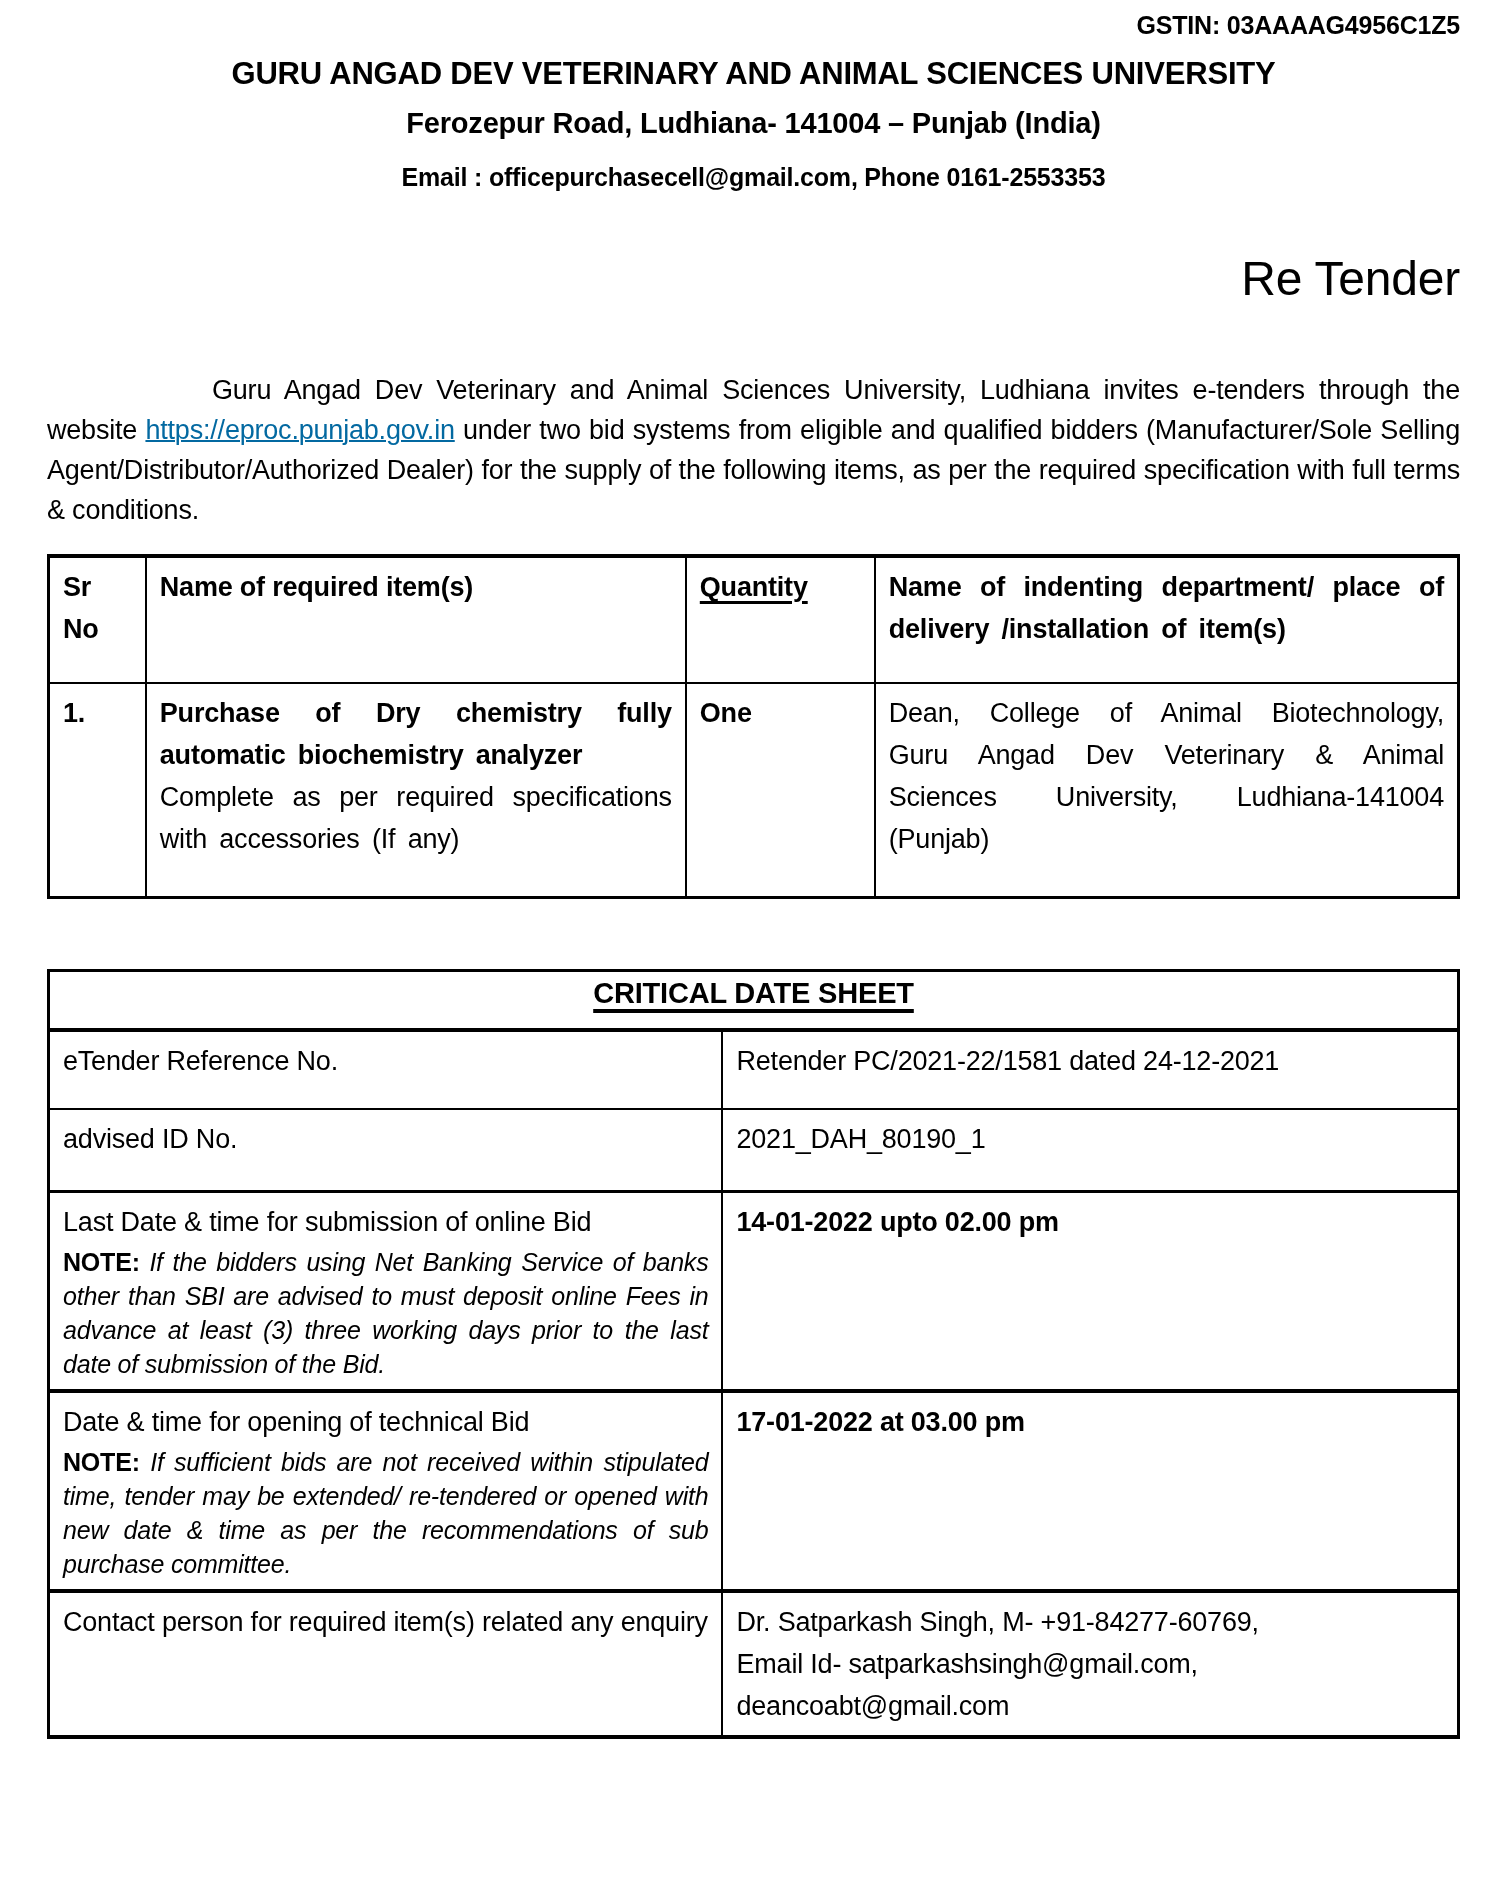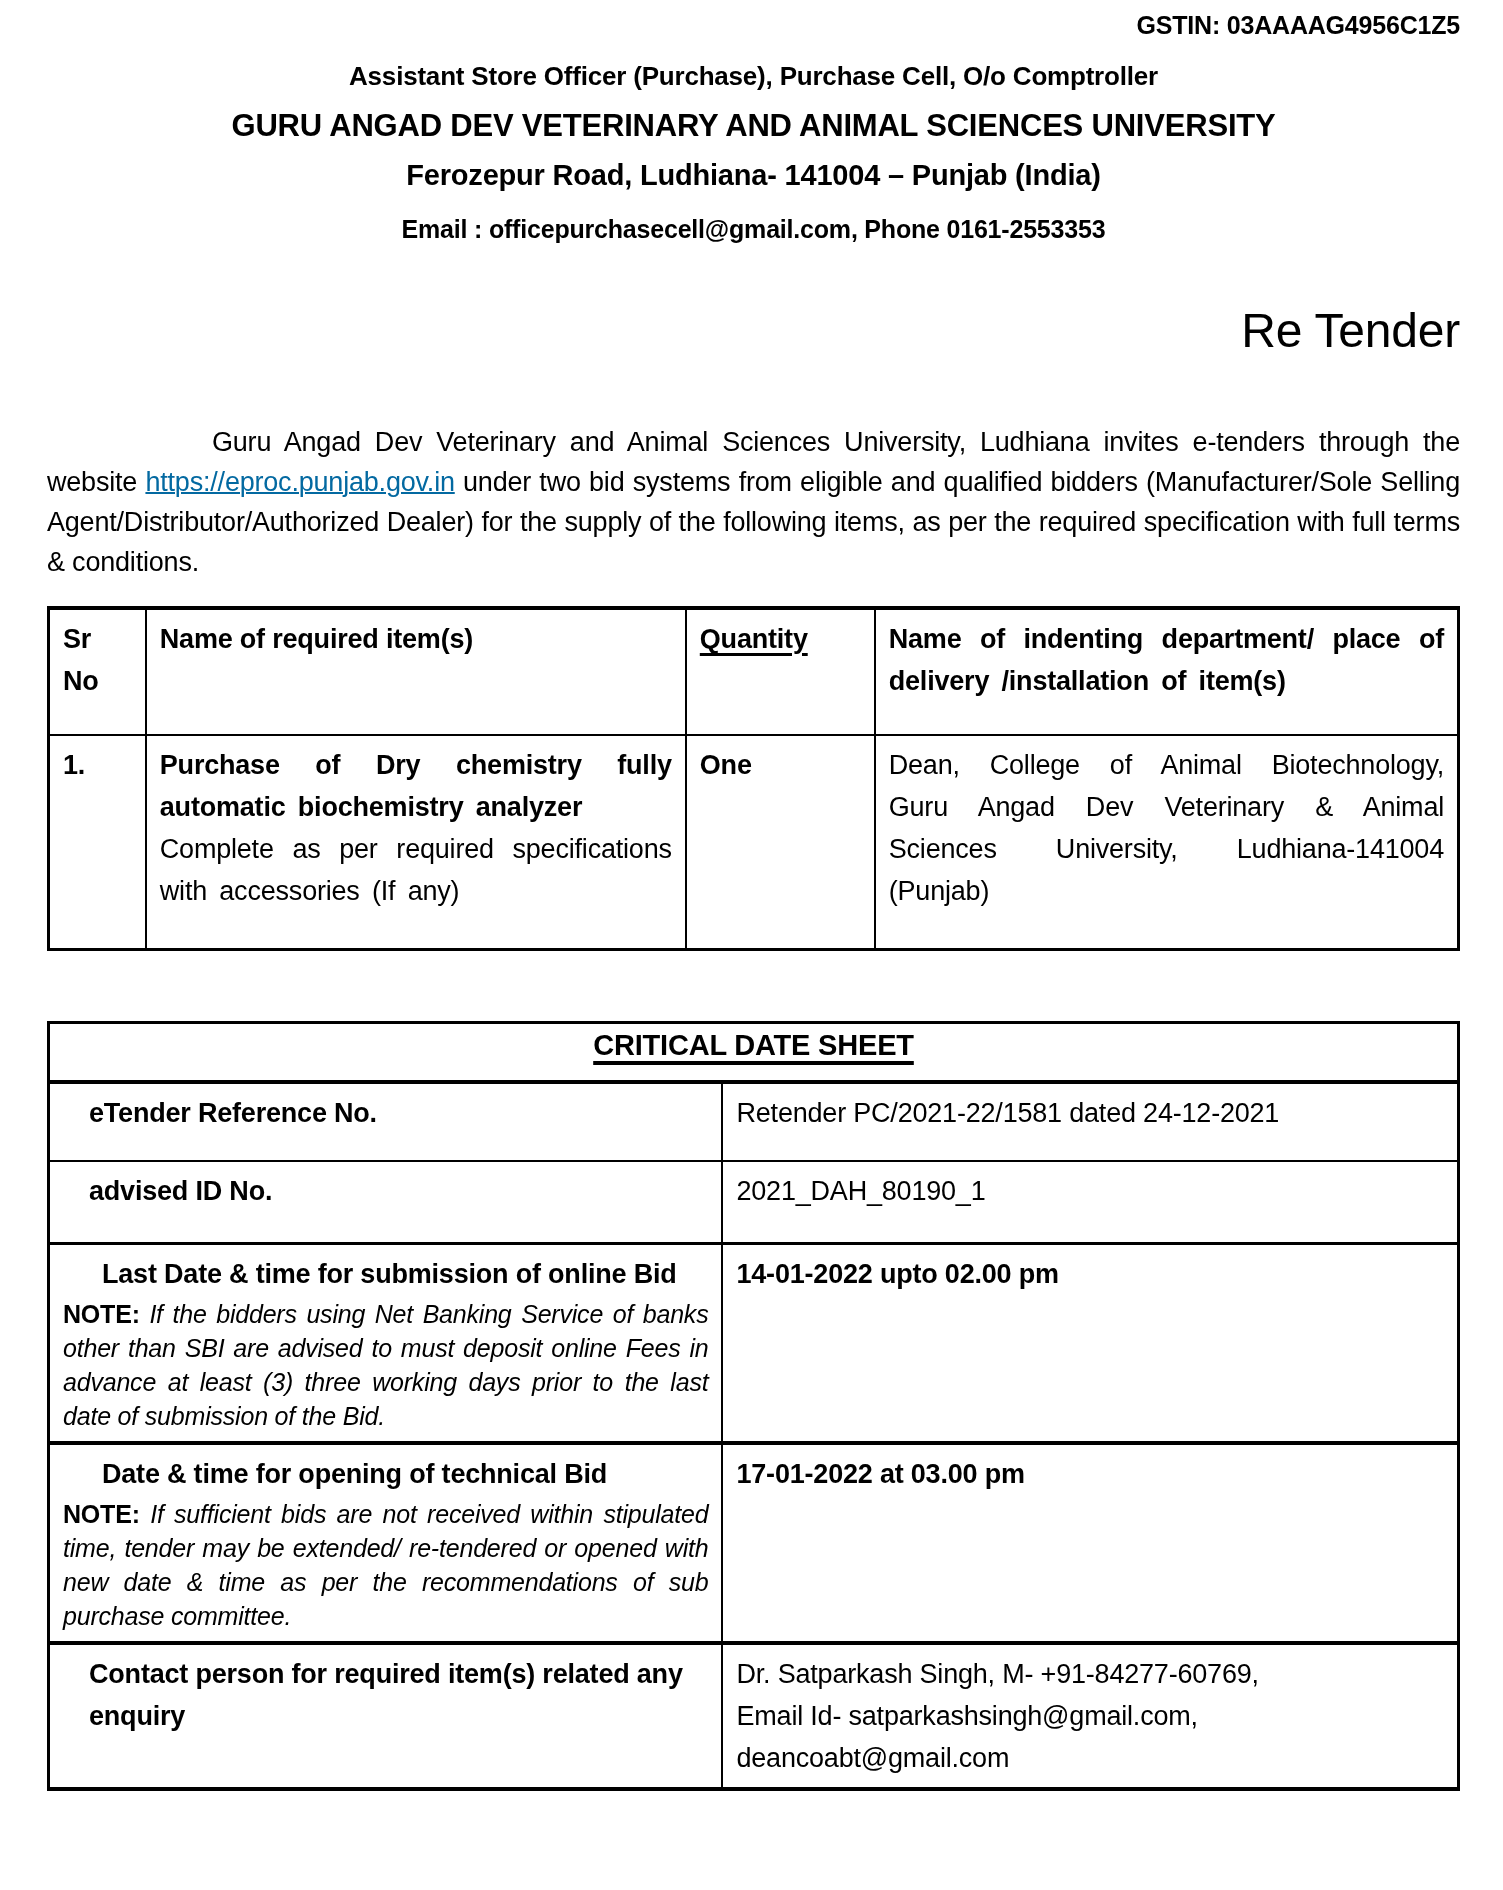--- a/index.html
+++ b/index.html
@@ -61,37 +61,36 @@
   .t1 .airy { word-spacing: 5px; }
 
   .crit { border: 3px solid #000; border-bottom-width: 4px; margin-top: 70px; }
   .crit td { border: 2px solid #000; }
   .crit .crit-head td { height: 48px; text-align: center; border-bottom-width: 4px; padding-top: 0; }
   .crit .crit-head .u { font-size: 29px; text-decoration-thickness: 4px; text-underline-offset: 6px; }
   .crit .r1 td { height: 60px; }
   .crit .r2 td { height: 64px; border-bottom-width: 3px; }
   .crit .r3 td, .crit .r4 td { height: 158px; border-bottom-width: 4px; }
   .crit .r5 td { height: 100px; }
-  .crit .label { font-weight: 700; padding-left: 39px; }
+  .crit .label { font-weight: 400; }
   .note {
     font-size: 25px;
     line-height: 34px;
     margin-top: 2px;
   }
   .note i { font-style: italic; }
   .note b { font-style: normal; font-weight: 700; }
   .val-bold { font-weight: 700; }
 </style>
 </head>
 <body>
 
 <div class="doc">
 
   <p class="gstin">GSTIN: 03AAAAG4956C1Z5</p>
-  <p class="office">Assistant Store Officer (Purchase), Purchase Cell, O/o Comptroller</p>
   <p class="university">GURU ANGAD DEV VETERINARY AND ANIMAL SCIENCES UNIVERSITY</p>
   <p class="address">Ferozepur Road, Ludhiana- 141004 – Punjab (India)</p>
   <p class="emailline">Email : officepurchasecell@gmail.com, Phone 0161-2553353</p>
 
   <h1 class="title">Re Tender</h1>
 
   <p class="intro"><span>Guru Angad Dev Veterinary and Animal Sciences University, Ludhiana invites e-tenders through the website</span>
     <a href="#" class="link">https://eproc.punjab.gov.in</a>
     <span>under two bid systems from eligible and qualified bidders (Manufacturer/Sole Selling Agent/Distributor/Authorized Dealer) for the supply of the following items, as per the required specification with full terms &amp; conditions.</span></p>
 

